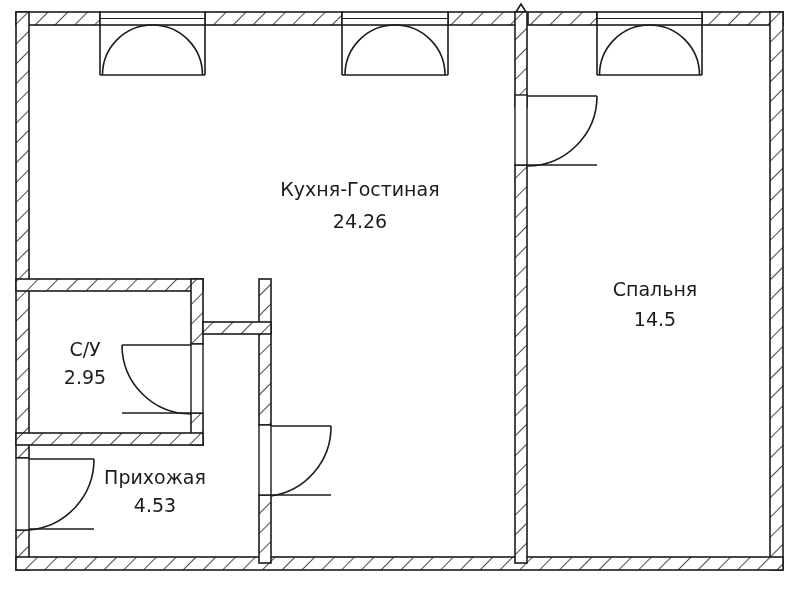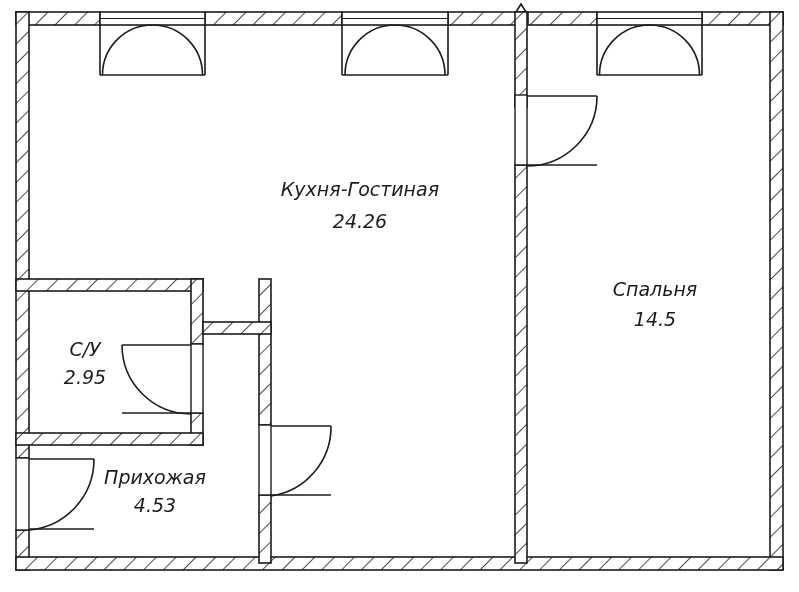--- a/index.html
+++ b/index.html
@@ -11,21 +11,20 @@
     width: 799px;
     height: 592px;
     font-family: "DejaVu Sans", sans-serif;
     overflow: hidden;
   }
   #floorplan-root {
     position: relative;
     width: 769px;
     height: 592px;
     background: #ffffff;
-    font-style: italic;
   }
   svg.plan {
     display: block;
     width: 799px;
     height: 592px;
   }
   .room-label-text {
     font-family: "DejaVu Sans", sans-serif;
     font-size: 19px;
     fill: #1c1c1c;

